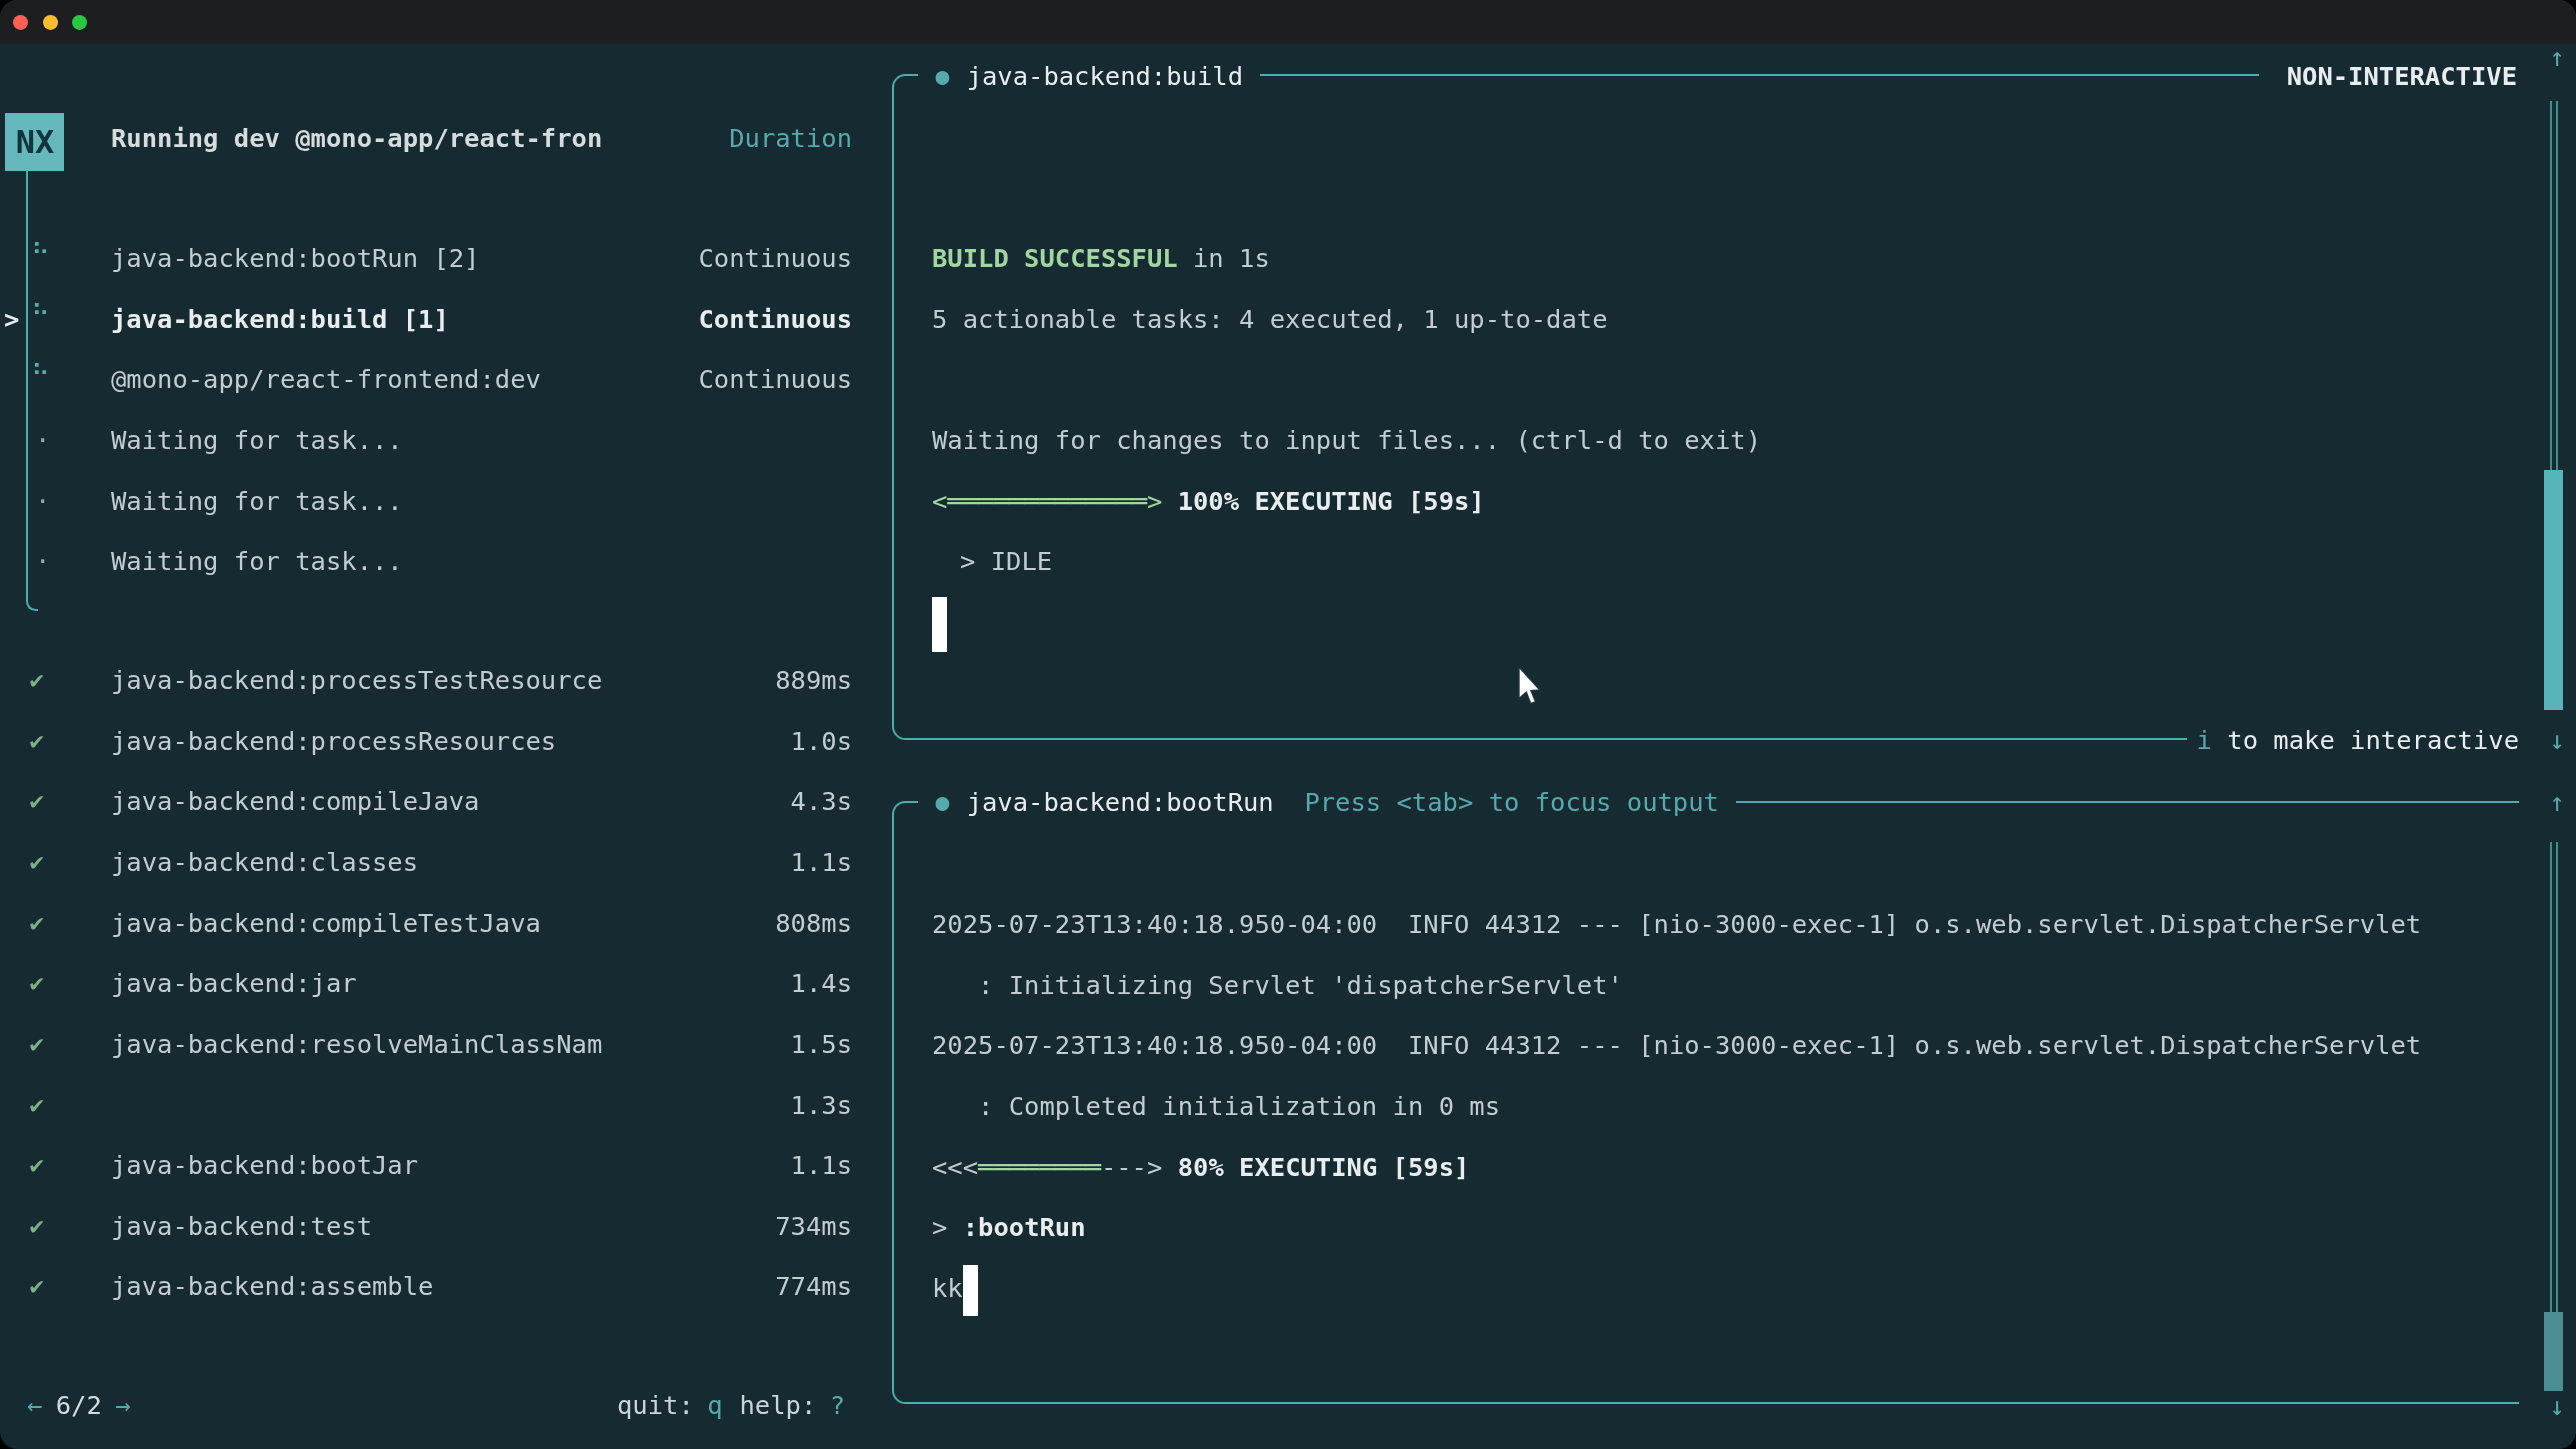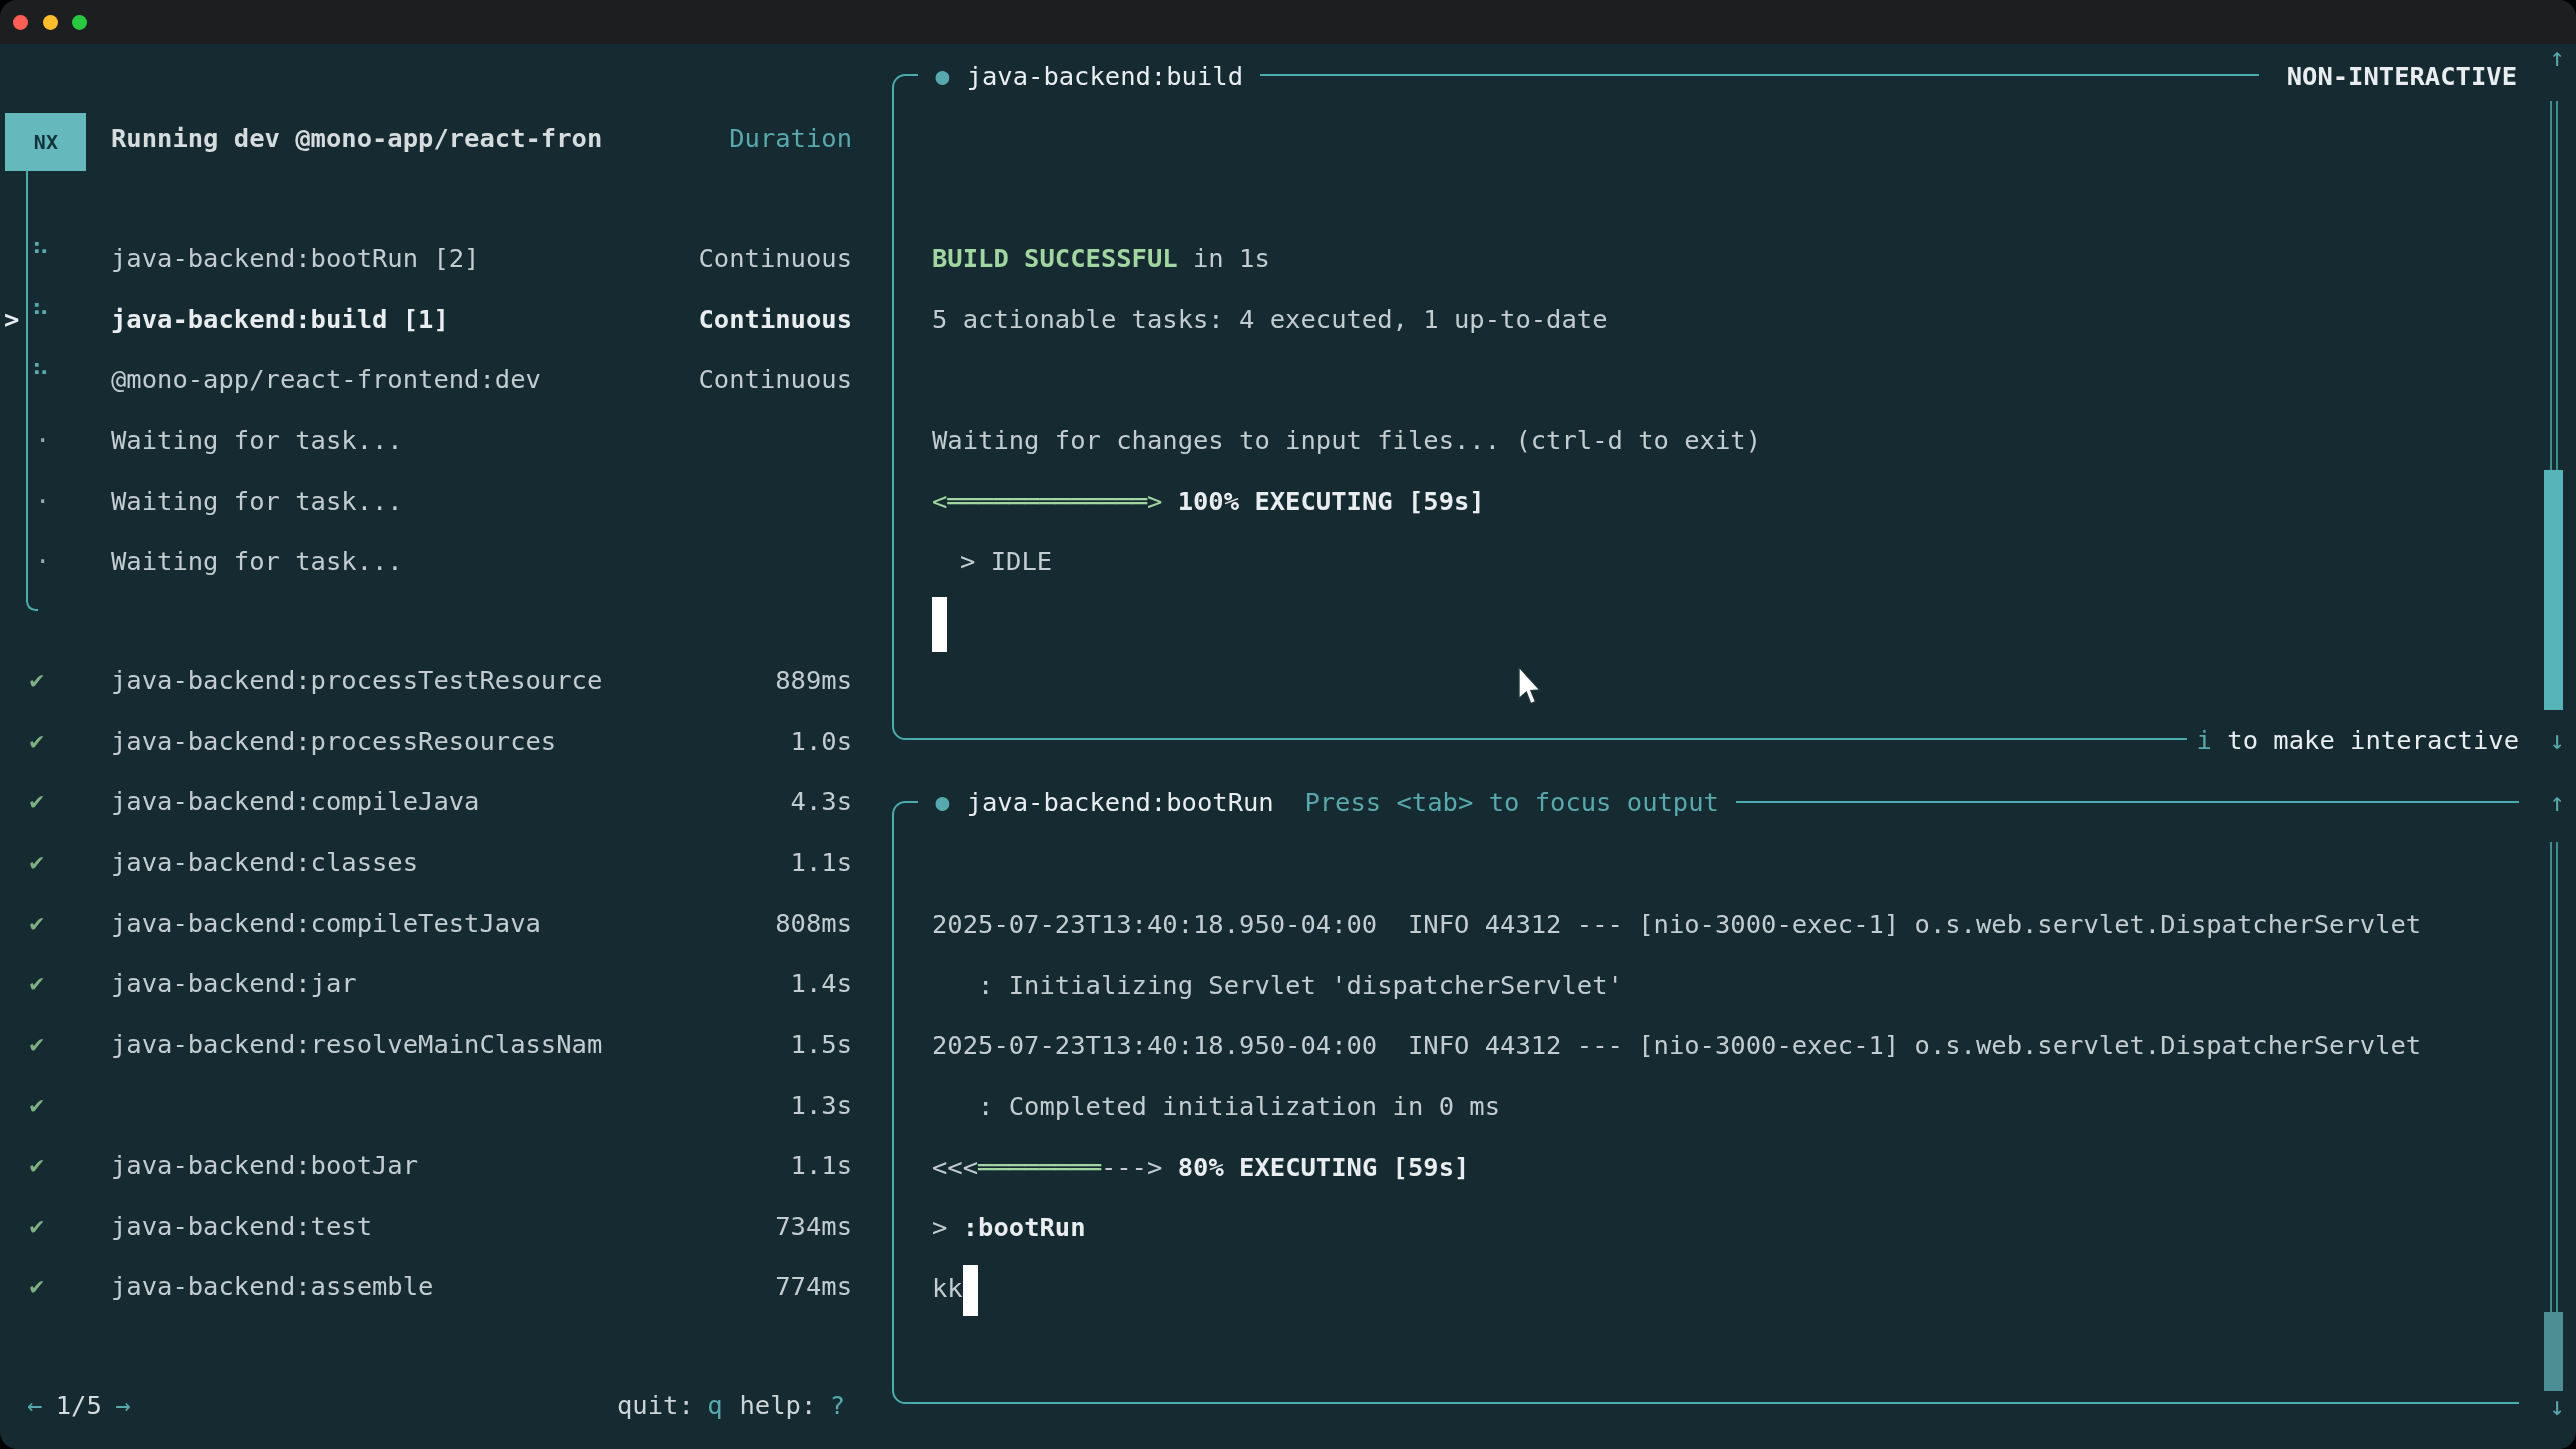--- a/index.html
+++ b/index.html
@@ -18,22 +18,22 @@
   html,body{width:2576px;height:1449px;background:#000;}
   body{font-family:"DejaVu Sans Mono","DejaVu Sans",monospace;font-size:25.5px;color:var(--fg);}
   .window{position:absolute;inset:0;background:var(--bg);border-radius:17.4px;overflow:hidden;}
   .titlebar{position:absolute;top:0;left:0;right:0;height:44px;background:var(--titlebar);}
   .light{position:absolute;top:14.8px;width:14.8px;height:14.8px;border-radius:50%;}
   .light.red{left:13.4px;background:#ff5f57;}
   .light.yellow{left:43px;background:#febc2e;}
   .light.green{left:72px;background:#28c840;}
 
   
-  .nx-badge{position:absolute;left:5.4px;top:113px;width:81px;height:58px;background:#65b8bc;color:#12343c;
-            font-weight:bold;font-size:20px;display:flex;align-items:center;justify-content:center;}
+  .nx-badge{position:absolute;left:5.4px;top:113px;width:59px;height:58px;background:#65b8bc;color:#12343c;
+            font-weight:bold;font-size:32px;display:flex;align-items:center;justify-content:center;}
   .sb-header{position:absolute;left:0;top:108px;width:892px;height:60px;line-height:60px;}
   .sb-title{position:absolute;left:111px;font-weight:bold;color:#d6dcde;white-space:pre;text-align:center;}
   .sb-duration{position:absolute;right:40px;color:var(--teal-text);}
   .tree-line{position:absolute;left:26px;top:170px;width:12px;height:441px;
              border-left:2px solid var(--teal);border-bottom:2px solid var(--teal);border-bottom-left-radius:9.4px;}
   .task-list{position:absolute;left:0;width:892px;}
   #running-list{top:228px;height:376px;}
   #completed-list{top:650px;height:678px;}
   .trow{position:absolute;left:0;width:892px;height:60px;line-height:60px;}
   .caret{position:absolute;left:4px;font-weight:bold;color:var(--white);visibility:hidden;}
@@ -205,21 +205,21 @@
       <div class="trow" style="top: 606px;">
         <span class="ticon icon-check">✔</span>
         <span class="tlabel">java-backend:assemble</span>
         <span class="tstatus">774ms</span>
       </div>
     </div>
 
   <div class="sb-footer">
     <span class="pager">
       <span class="arrow">←</span>
-      <span class="page">1/5</span>
+      <span class="page">6/2</span>
       <span class="arrow">→</span>
     </span>
     <span class="keys">
       <span class="lbl">quit:</span>
       <span class="key">q</span>
       <span class="lbl">help:</span>
       <span class="key">?</span>
     </span>
   </div>
 

